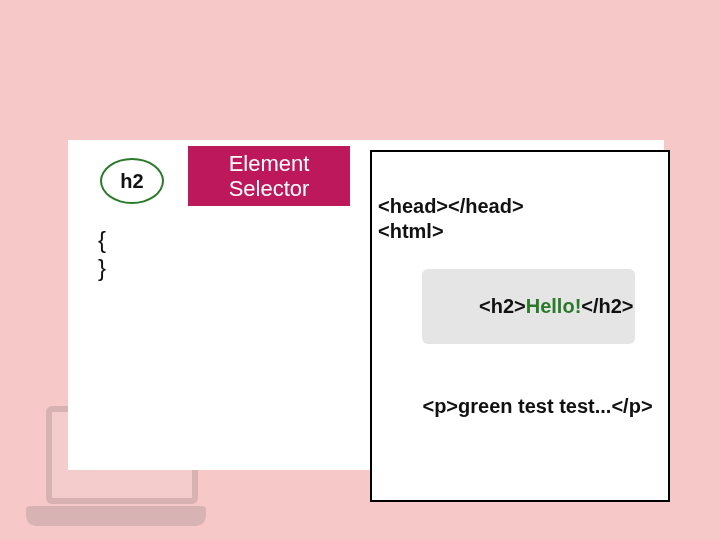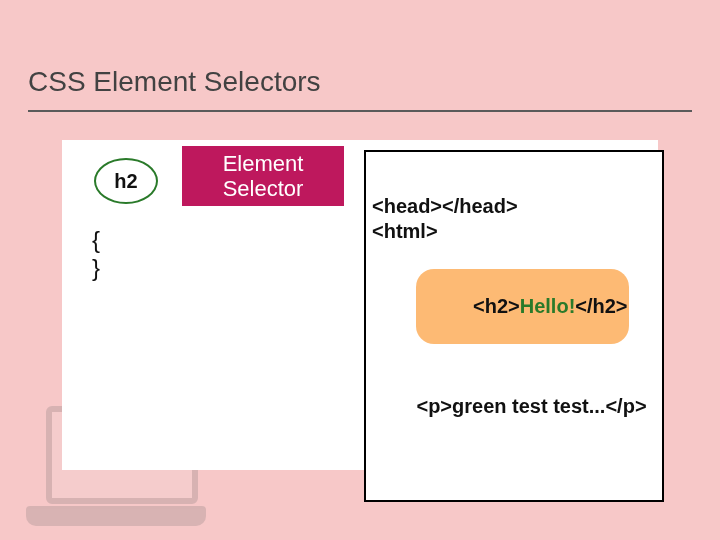--- a/index.html
+++ b/index.html
@@ -1,20 +1,20 @@
 <!DOCTYPE html>
 <html><head>
 <meta charset="utf-8">
 <style>
   html,body{margin:0;padding:0;width:720px;height:540px;background:#f7c8c8;font-family:"Segoe UI",Tahoma,sans-serif;}
   .slide{position:relative;width:720px;height:540px;}
   .title-bar{position:absolute;left:28px;top:66px;right:28px;height:40px;}
   .title-text{font-size:28px;color:#424242;}
   .title-underline{position:absolute;left:0;right:0;bottom:-6px;height:2px;background:#5a5a5a;}
-  .white-panel{position:absolute;left:62px;top:140px;width:596px;height:330px;background:#fff;}
+  .white-panel{position:absolute;left:68px;top:140px;width:596px;height:330px;background:#fff;}
   
   .selector-bubble{
     position:absolute;left:32px;top:18px;width:60px;height:42px;
     border:2px solid #2a7a2a;border-radius:50%/50%;
     display:flex;align-items:center;justify-content:center;
     font-weight:700;font-size:20px;color:#111;background:#fff;
     font-family:"Gill Sans","Gill Sans MT","Segoe UI",sans-serif;
   }
   .label-box{
     position:absolute;left:120px;top:6px;width:162px;height:60px;
@@ -33,35 +33,31 @@
   
   .code-box{
     position:absolute;left:302px;top:10px;width:284px;height:300px;
     border:2px solid #000;background:#fff;
     padding:42px 6px 6px 6px;
     font-family:"Gill Sans","Gill Sans MT","Segoe UI",sans-serif;
     font-size:20px;line-height:1.25;color:#111;font-weight:600;
   }
   .code-line{white-space:pre-wrap;}
   .h2text{color:#2a7a2a;}
-  .hl{display:inline-block;background:#fdba74;border-radius:18px;padding:0 1px;}
+  .hl{display:inline-block;background:#e5e5e5;border-radius:6px;padding:0 1px;}
   
   .laptop{position:absolute;left:16px;bottom:14px;width:200px;height:120px;opacity:.25;}
   .laptop .screen{position:absolute;left:30px;top:0;width:140px;height:86px;border:6px solid #7a7374;border-radius:6px;background:#f3d9db;}
   .laptop .base{position:absolute;left:10px;bottom:0;width:180px;height:20px;background:#7a7374;border-radius:4px 4px 10px 10px;}
 </style>
 </head>
 <body>
 
 <div class="slide">
 
-  <div class="title-bar">
-    <span class="title-text">CSS Element Selectors</span>
-    <div class="title-underline"></div>
-  </div>
 
   <div class="laptop">
     <div class="screen"></div>
     <div class="base"></div>
   </div>
 
   <div class="white-panel">
 
     <div class="selector-bubble">h2</div>
 

